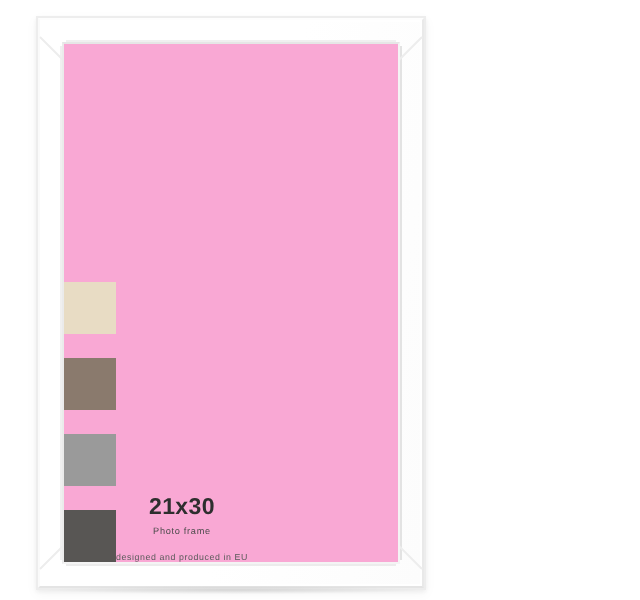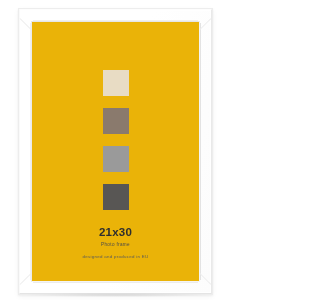--- a/index.html
+++ b/index.html
@@ -123,24 +123,24 @@
   .mitre.bl { left: 1px;  bottom: 9px;transform: rotate(-45deg); transform-origin: left center; }
   .mitre.br { right: 1px; bottom: 9px;transform: rotate(45deg);  transform-origin: right center; }
 
   
   .insert {
     position: absolute;
     left: 13px;
     top: 13px;
     right: 13px;
     bottom: 13px;
-    background: #eab308;
+    background: #f9a8d4;
     display: flex;
-    flex-direction: column;
-    align-items: center;
+    flex-direction: row;
+    align-items: flex-end;
     justify-content: flex-start;
   }
 
   .swatch-stack {
     margin-top: 48px;
     display: flex;
     flex-direction: column;
     align-items: center;
     gap: 12px;
   }

